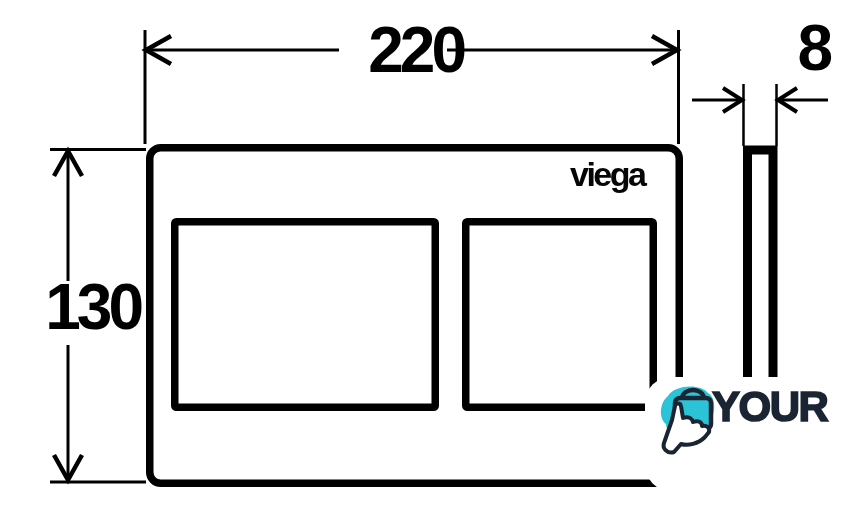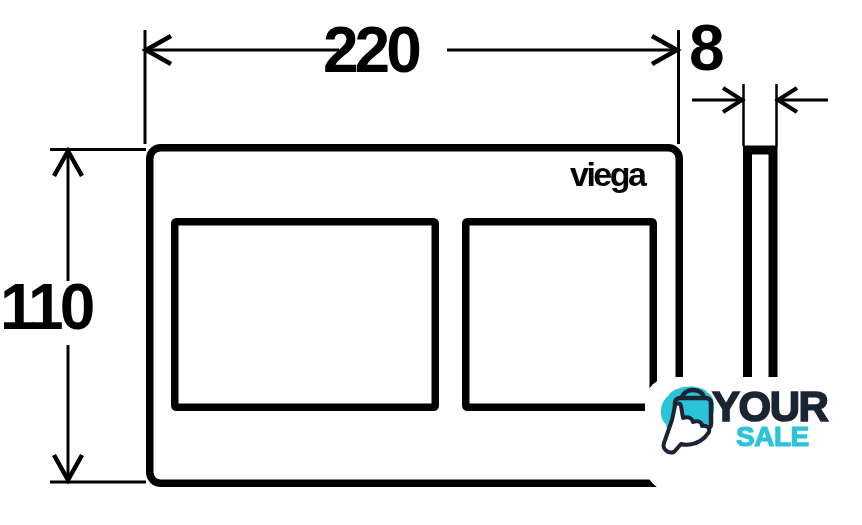--- a/index.html
+++ b/index.html
@@ -3,21 +3,21 @@
 <meta charset="utf-8">
 <style>
   html,body{margin:0;padding:0;background:#fff;}
   #canvas{
     position:relative;width:862px;height:525px;background:#fff;overflow:hidden;
     font-family:"Liberation Sans",sans-serif;
   }
   #drawing-layer{position:absolute;left:0;top:0;}
   .dim-label{
     position:absolute;color:#000;font-weight:bold;font-size:64px;line-height:1;
-    letter-spacing:-4px;text-align:left;white-space:nowrap;
+    letter-spacing:-4px;text-align:right;white-space:nowrap;
   }
   .brand{
     position:absolute;left:570px;top:157px;width:96px;text-align:left;
     color:#060606;font-weight:bold;font-size:34px;line-height:1;letter-spacing:-2.5px;
   }
   .wm-badge{
     position:absolute;left:645px;top:377px;width:217px;height:114px;
     background:#fff;border-radius:26px;
   }
   .wm-icon{position:absolute;left:648px;top:380px;}
@@ -63,30 +63,29 @@
 
     <path d="M743.5 84 V146" stroke="#000" stroke-width="2.5" fill="none"></path>
     <path d="M776.5 84 V146" stroke="#000" stroke-width="2.5" fill="none"></path>
     <path d="M692 100 H742" stroke="#000" stroke-width="3" fill="none"></path>
     <path d="M828 100 H778" stroke="#000" stroke-width="3" fill="none"></path>
     <path d="M723 88 L742 100 L723 112" stroke="#000" stroke-width="4" fill="none"></path>
     <path d="M797 88 L778 100 L797 112" stroke="#000" stroke-width="4" fill="none"></path>
   </svg>
 
   <div class="dim-label" style="left:323px;top:18px;width:140px;">220</div>
-  <div class="dim-label" style="left:0px;top:275px;width:140px;">110</div>
+  <div class="dim-label" style="left:0px;top:275px;width:140px;">130</div>
   <div class="dim-label" style="left:689px;top:16px;width:140px;">8</div>
 
   <div class="brand">viega</div>
 
   <div class="wm-badge"></div>
 
   <svg class="wm-icon" width="76" height="84" viewBox="0 0 76 84">
     <path d="M20 16 C26 5 52 3 60 13 C68 17 68 34 62 40 C64 50 54 57 44 54 C32 60 18 54 18 44 C10 38 12 22 20 16 Z" fill="#2bc3d8"></path>
     <path d="M34 19 C34 7 56 7 56 19" fill="none" stroke="#1b2433" stroke-width="4.5" stroke-linecap="round"></path>
     <rect x="27" y="18" width="36" height="31" rx="5" fill="#2bc3d8" stroke="#1b2433" stroke-width="4.5"></rect>
     <path d="M16 63 L24 40 L27 26 C27.5 22.5 32.5 22.5 33 26 L35 38 C40 36 44 38 45 42 C50 40 54 42 54 46 C59 45 62 48 61 52 L57 57 C50 64 40 66 33 64 L26 72 C20 74 14 69 16 63 Z" fill="#ffffff" stroke="#1b2433" stroke-width="4" stroke-linejoin="round" stroke-linecap="round"></path>
   </svg>
 
   <div class="wm-your">YOUR</div>
-  <div class="wm-sale">SALE</div>
 
 </div>
 
 </body></html>

